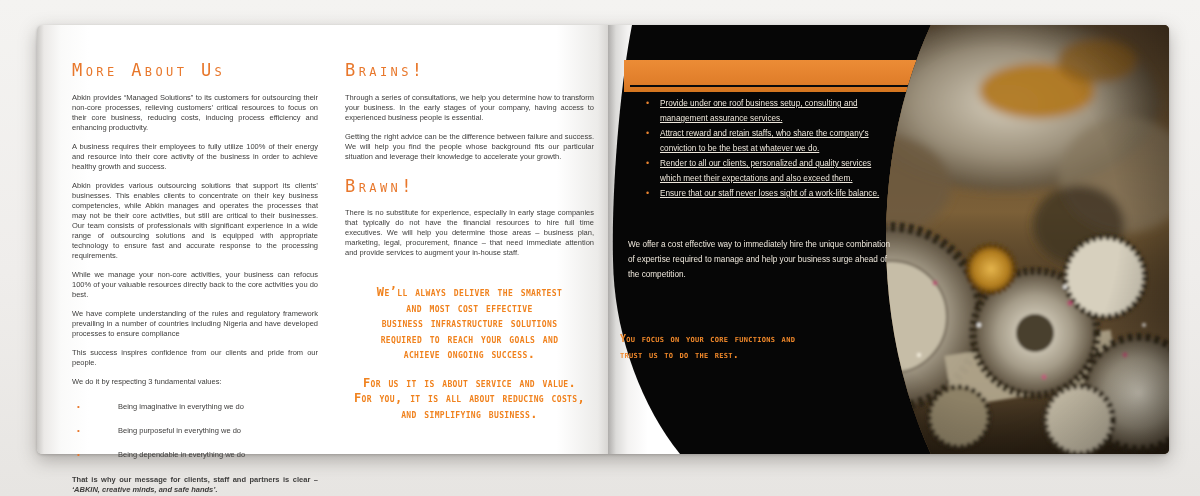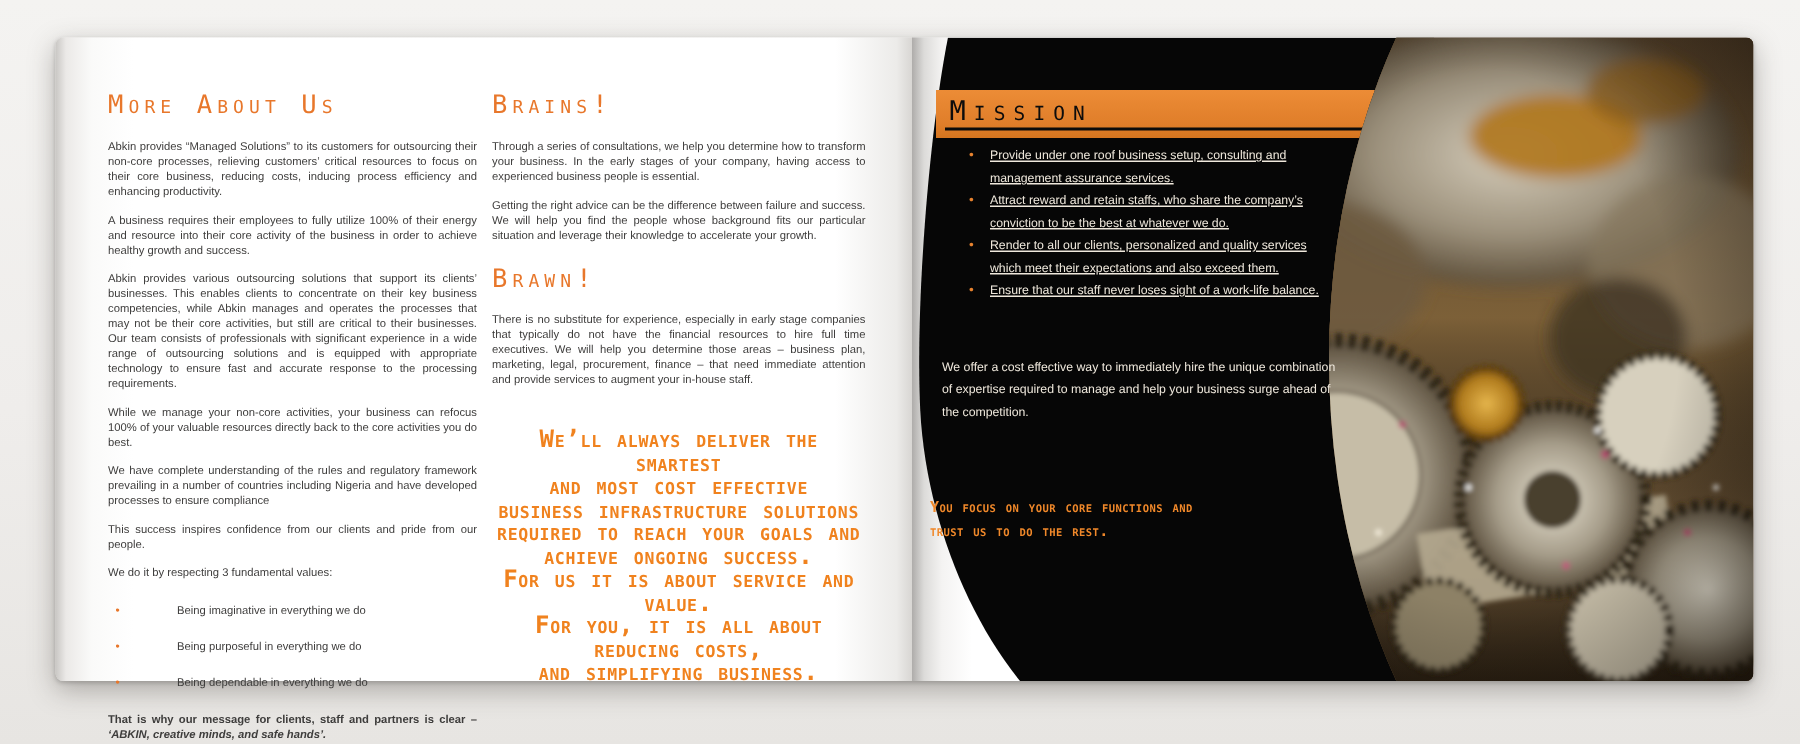--- a/index.html
+++ b/index.html
@@ -6,34 +6,34 @@
   .canvas{position:relative;width:1200px;height:496px;overflow:hidden;
     background:linear-gradient(180deg,#f4f3f1 0%,#efedeb 55%,#e7e5e2 100%);
     font-family:"Liberation Sans",sans-serif;}
   .spread{position:absolute;left:37px;top:25px;width:1132px;height:429px;display:flex;
     border-radius:5px;box-shadow:0 6px 18px rgba(60,55,50,.35),0 1px 3px rgba(0,0,0,.18);}
   
   .page-left{position:relative;width:571px;height:100%;border-radius:5px 0 0 5px;
     background:linear-gradient(90deg,#c9c7c4 0px,#ebe9e7 7px,#fafaf9 24px,#ffffff 52px,#ffffff 91%,#ecebe9 98.2%,#d8d6d3 100%);}
   .col{position:absolute;top:36px;}
   .col1{left:35px;width:246px;}
-  .col2{left:291px;width:249px;}
+  .col2{left:308px;width:249px;}
   .heading{font-family:"DejaVu Sans Mono",monospace;font-size:17px;font-weight:normal;
     font-variant:small-caps;letter-spacing:.2em;color:#E8772B;margin:0 0 12px 0;line-height:1.15;}
   .body-p{font-size:7.5px;line-height:10px;color:#3E3D3C;text-align:justify;margin:0 0 9px 0;}
   .values{margin-top:15px;}
   .value-row{display:flex;align-items:flex-start;margin-bottom:14px;padding-left:5px;
     font-size:7.5px;line-height:10px;color:#3E3D3C;}
   .value-dot{width:41px;flex:0 0 41px;color:#E8772B;font-size:8px;line-height:10px;}
   .closing{margin-top:15px;font-weight:bold;}
   .closing .it{font-style:italic;}
   .quote{font-family:"DejaVu Sans Mono",monospace;font-weight:bold;font-variant:small-caps;
-    font-size:16px;line-height:15.5px;letter-spacing:.03em;color:#F0821E;text-align:center;}
+    font-size:12px;line-height:15.5px;letter-spacing:.03em;color:#F0821E;text-align:center;}
   .quote1{margin-top:27px;}
-  .quote2{}
+  .quote2{margin-top:13px;}
   
   .page-right{position:relative;width:561px;height:100%;border-radius:0 5px 5px 0;overflow:hidden;
     background:linear-gradient(90deg,#aeacaa 0px,#dcdbd9 8px,#f4f3f2 20px,#ffffff 40px,#ffffff 100%);}
   .crescent{position:absolute;left:0;top:0;width:100%;height:100%;}
   .photo{position:absolute;right:0;top:0;bottom:0;width:330px;
     clip-path:ellipse(283px 397px at 100% 50%);background:#2a1f12;}
   .band{position:absolute;left:16px;top:35px;width:330px;height:32px;
     background:linear-gradient(180deg,#EC8C36 0%,#E07E2A 70%,#D4751f 100%);}
   .band-rule{position:absolute;left:6px;right:0;bottom:5px;height:2px;background:#0b0b0b;}
   .mission-title{font-family:"DejaVu Sans Mono",monospace;font-size:18px;font-weight:normal;
@@ -103,21 +103,20 @@
       </div>
     </div>
 
     <div class="page-right">
 
       <svg class="crescent" viewBox="0 0 561 445" preserveAspectRatio="none">
         <path d="M 24 0 L 348 0 L 364 445 L 72 445 C 34 396 9 326 5.5 258 C 2 182 12 62 24 0 Z" fill="#060606"></path>
       </svg>
 
       <div class="band">
-        <h1 class="mission-title">Mission</h1>
         <div class="band-rule"></div>
       </div>
 
       <div class="photo">
         <svg width="330" height="445" viewBox="0 0 330 445">
           <defs>
             <linearGradient id="pbg" x1="0" y1="0" x2="0" y2="1">
               <stop offset="0" stop-color="#55412a"></stop>
                 <stop offset="0.42" stop-color="#7c6038"></stop>
               <stop offset="0.75" stop-color="#463télé télé" stop-opacity="0"></stop>

